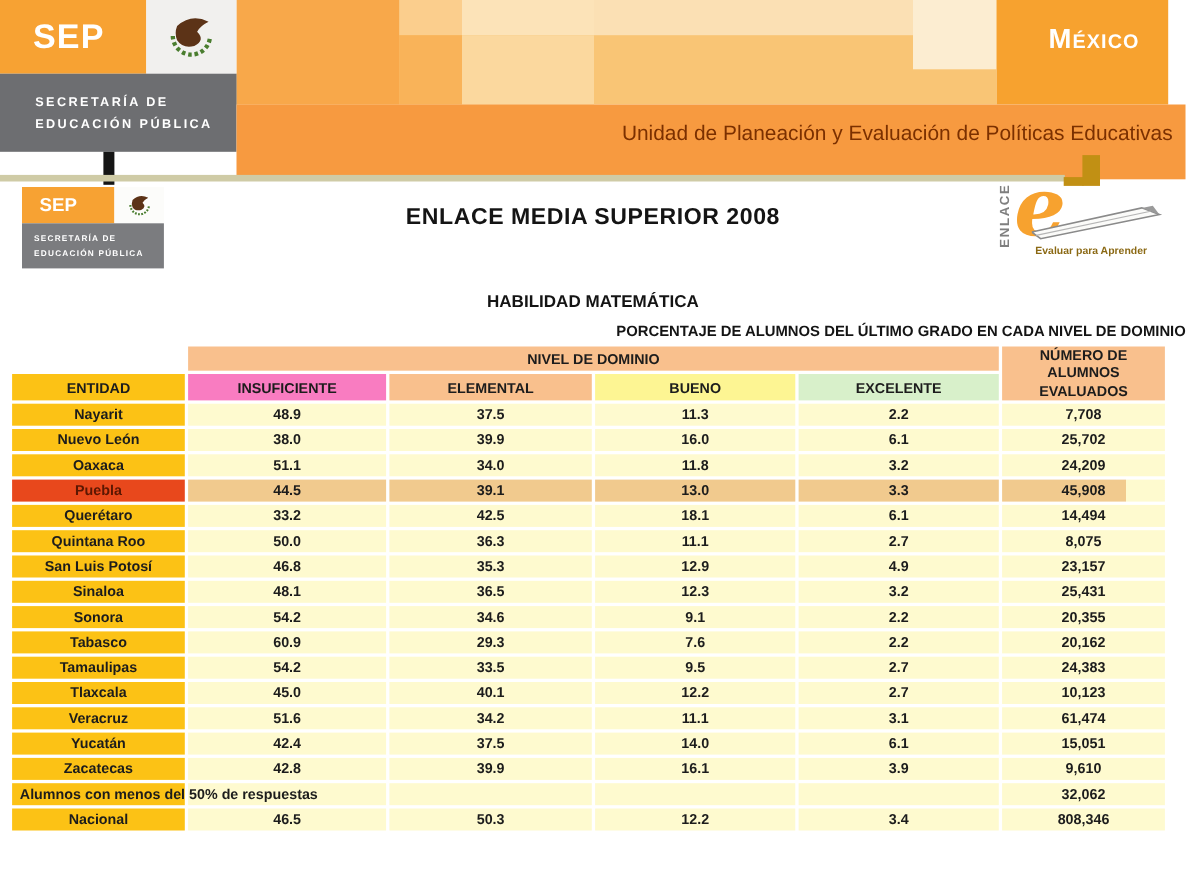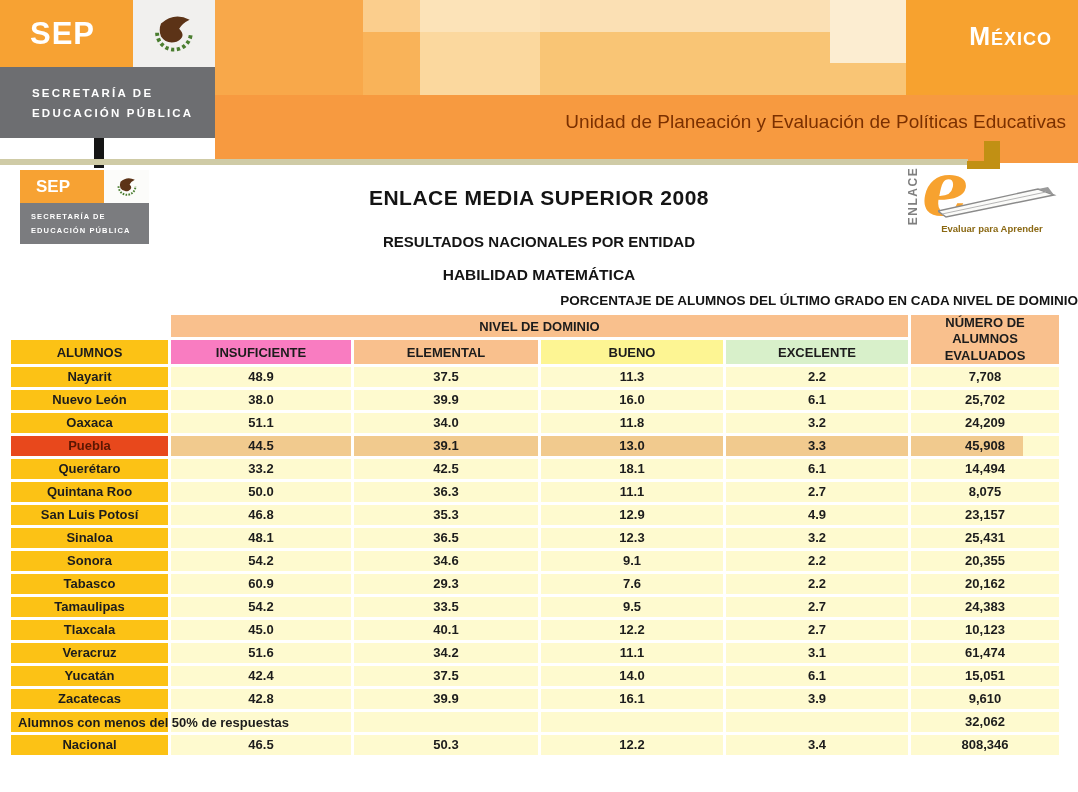--- a/index.html
+++ b/index.html
@@ -11,21 +11,21 @@
   #sep-orange-box{left:0;top:0;width:133px;height:67px;background:#F7A233;}
   #sep-orange-box .sep-txt{color:#fff;font-weight:bold;font-size:31px;letter-spacing:1px;
         line-height:67px;padding-left:30px;}
   #sep-emblem-box{left:133px;top:0;width:82px;height:67px;background:#F1F0EE;
         display:flex;align-items:center;justify-content:center;}
   #sep-gray-box{left:0;top:67px;width:215px;height:71px;background:#6D6E71;color:#fff;
         font-weight:bold;font-size:11.5px;letter-spacing:2.2px;line-height:1.7;
         padding:17px 0 0 32px;box-sizing:border-box;}
   #mosaic-base{left:215px;top:0;width:691px;height:95px;background:#F9C575;}
   .tile{position:absolute;}
-  #mexico-block{left:906px;top:0;width:172px;height:95px;background:#F7A22F;}
+  #mexico-block{left:906px;top:0;width:156px;height:95px;background:#F7A22F;}
   #mexico-block .mx{color:#fff;font-weight:bold;font-size:25px;font-variant:small-caps;
         letter-spacing:1px;position:absolute;right:26px;top:22px;}
   #banner-strip{left:215px;top:95px;width:863px;height:68px;background:#F79A40;}
   #banner-strip .bt{color:#7B3000;font-size:19px;line-height:53px;text-align:right;
         padding-right:12px;}
 
   
   #connector-bar{left:94px;top:138px;width:10px;height:30px;background:#151515;}
   #beige-line{left:0;top:159px;width:968px;height:6px;background:#CFCBA6;}
   #gold-corner-v{left:984px;top:141px;width:16px;height:28px;background:#C19014;}
@@ -140,21 +140,20 @@
   <div class="abs" id="enlace-pencil">
     <svg width="125" height="42" viewBox="0 0 125 42">
       <polygon points="0,28 100,6 116,12 8,34" fill="#FBFBF9" stroke="#8a8a8a" stroke-width="1.4"></polygon>
       <polygon points="100,6 116,12 110,4" fill="#9a9a9a"></polygon>
       <line x1="4" y1="31" x2="108" y2="9" stroke="#b5b5b5" stroke-width="1"></line>
     </svg>
   </div>
   <div class="abs" id="enlace-tagline">Evaluar para Aprender</div>
 
   <div class="abs ctitle" id="title-main">ENLACE MEDIA SUPERIOR 2008</div>
-  <div class="abs ctitle" id="subtitle-1">RESULTADOS NACIONALES POR ENTIDAD</div>
   <div class="abs ctitle" id="subtitle-2">HABILIDAD MATEMÁTICA</div>
   <div class="abs ctitle" id="subtitle-3">PORCENTAJE DE ALUMNOS DEL ÚLTIMO GRADO EN CADA NIVEL DE DOMINIO</div>
 
   <table id="results-table">
     <colgroup>
       <col style="width:157px">
         <col style="width:180px">
         <col style="width:184px">
       <col style="width:182px">
         <col style="width:182px">
@@ -163,21 +162,21 @@
     <thead>
       <tr class="hrow1">
         <td class="corner"></td>
         <td class="h-nivel" colspan="4">NIVEL DE DOMINIO</td>
         <td class="h-eval" rowspan="2">
           <div>NÚMERO DE ALUMNOS</div>
           <div>EVALUADOS</div>
         </td>
       </tr>
       <tr class="hrow2">
-        <td class="h-entidad">ALUMNOS</td>
+        <td class="h-entidad">ENTIDAD</td>
         <td class="h-insuf">INSUFICIENTE</td>
         <td class="h-elem">ELEMENTAL</td>
         <td class="h-bueno">BUENO</td>
         <td class="h-exc">EXCELENTE</td>
       </tr>
     </thead>
     <tbody>
 
         <tr class="drow normal">
           <td class="entidad"><span class="lbl">Nayarit</span></td>

